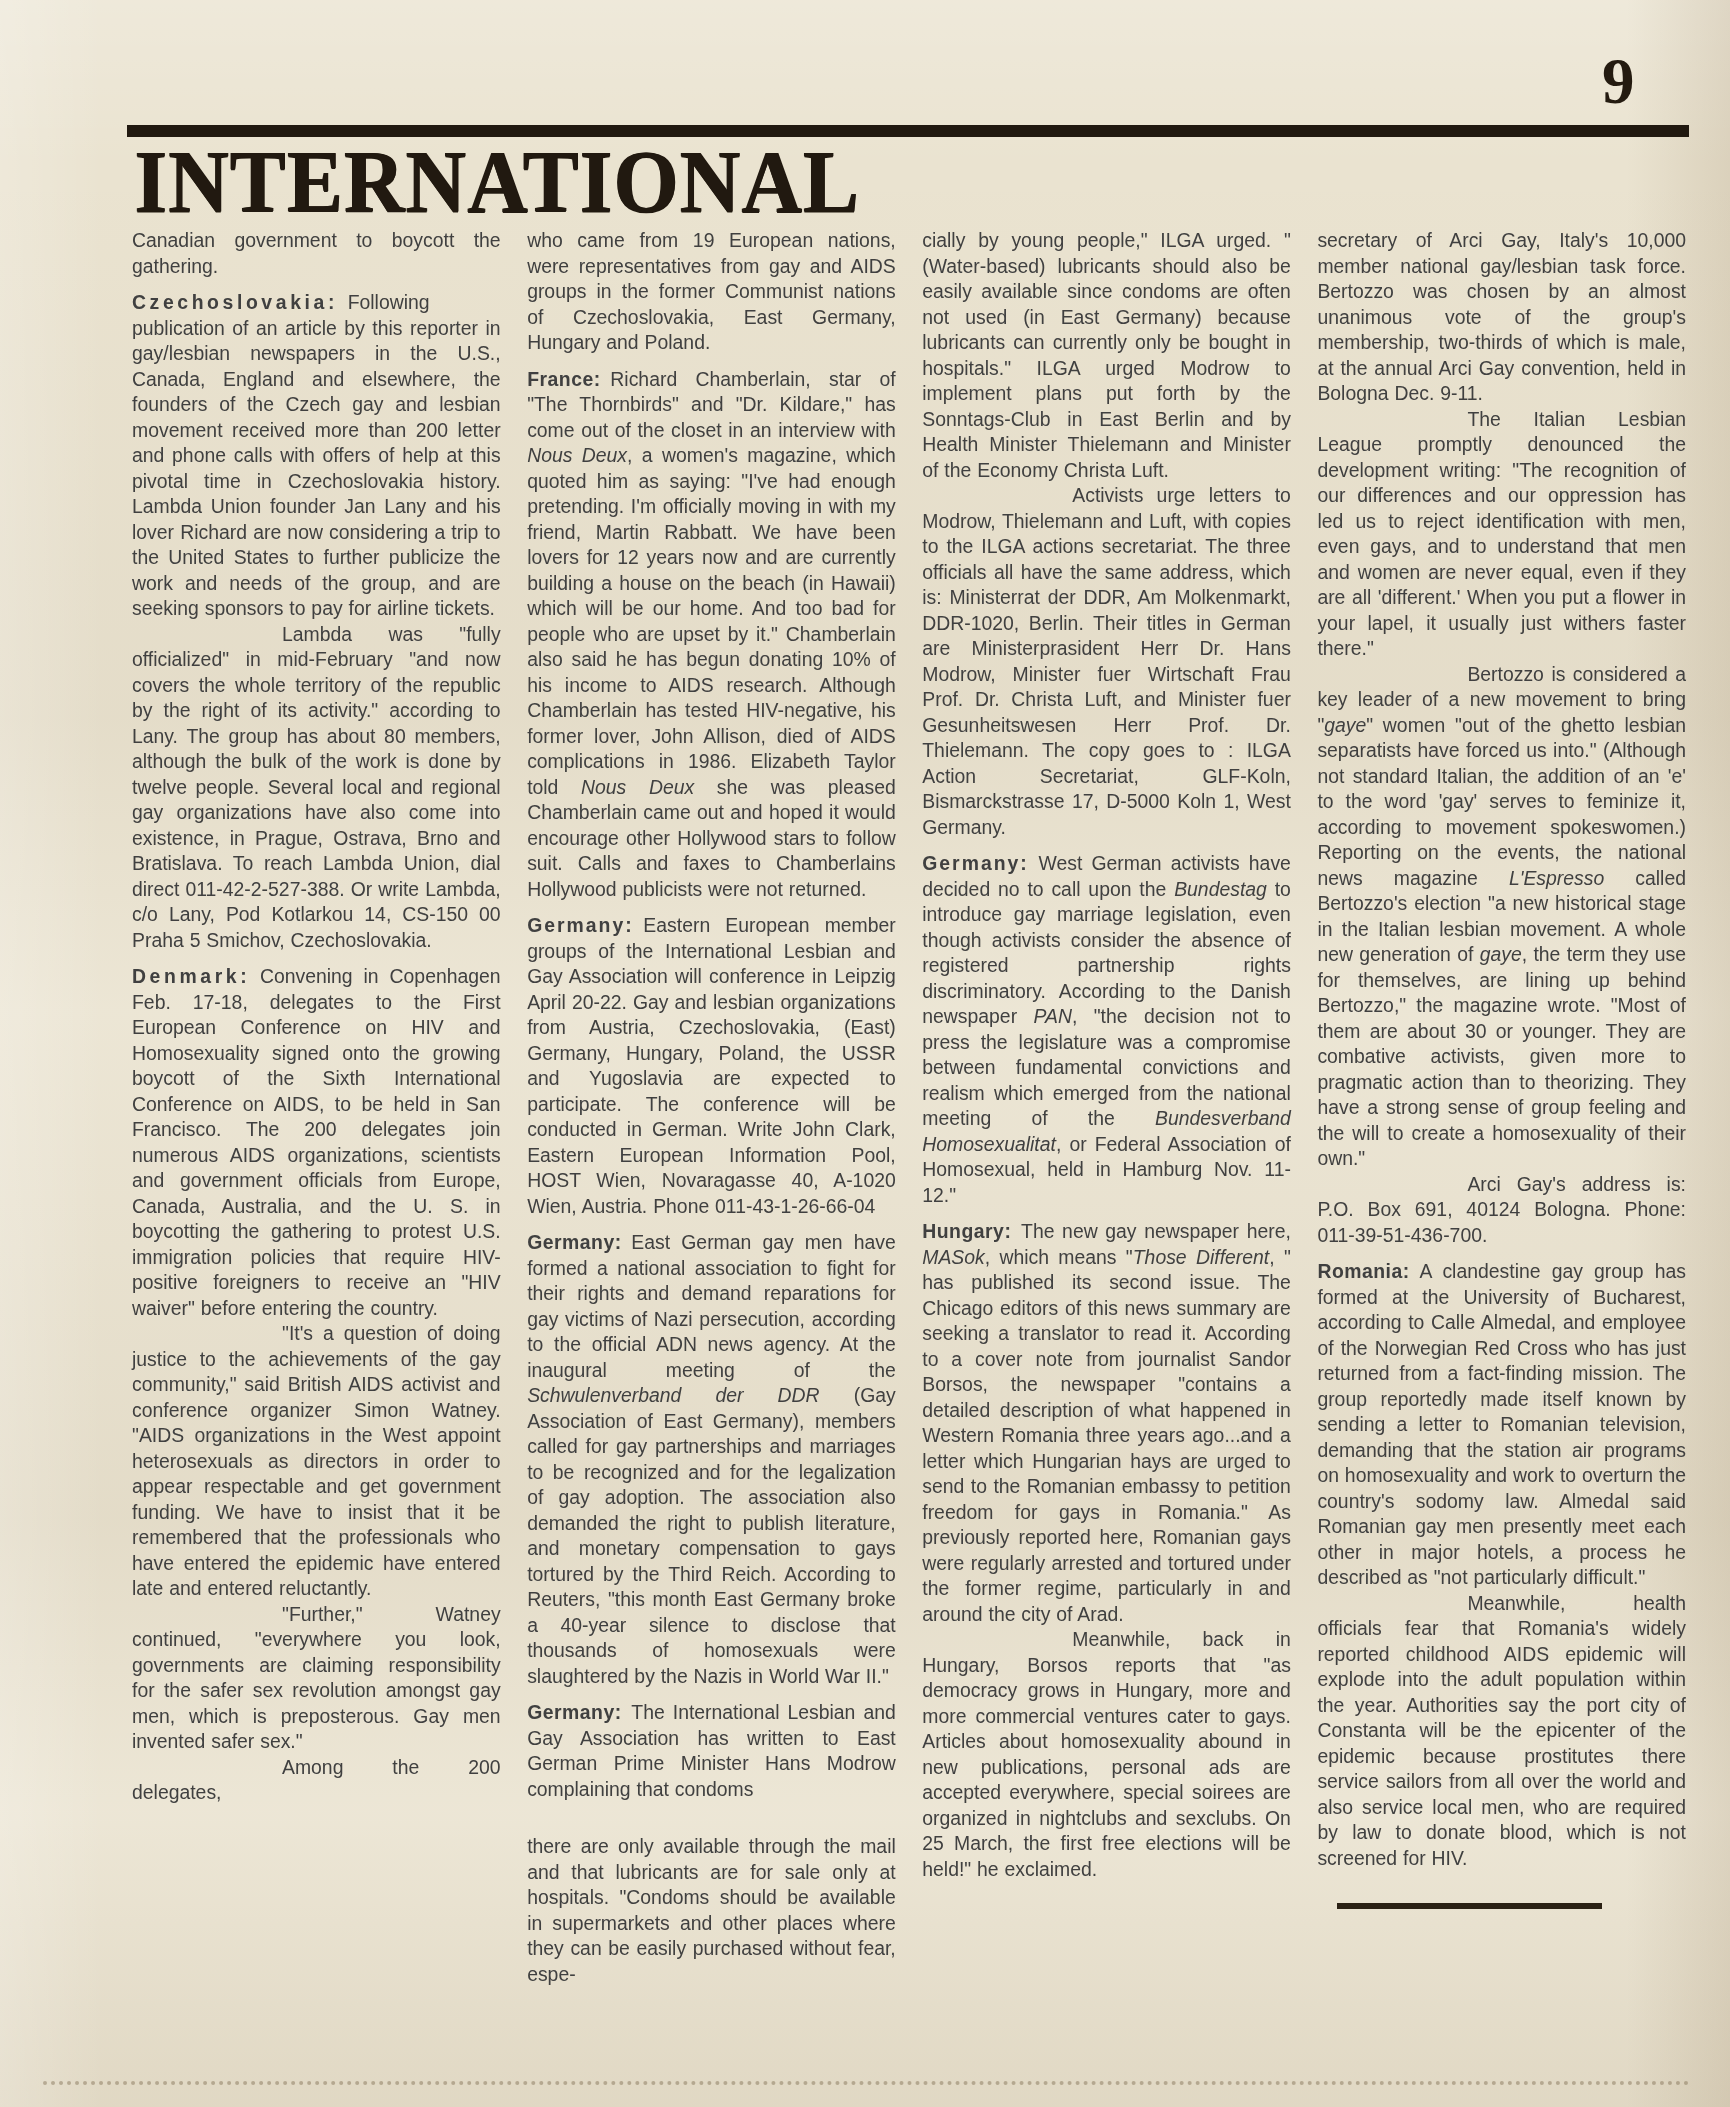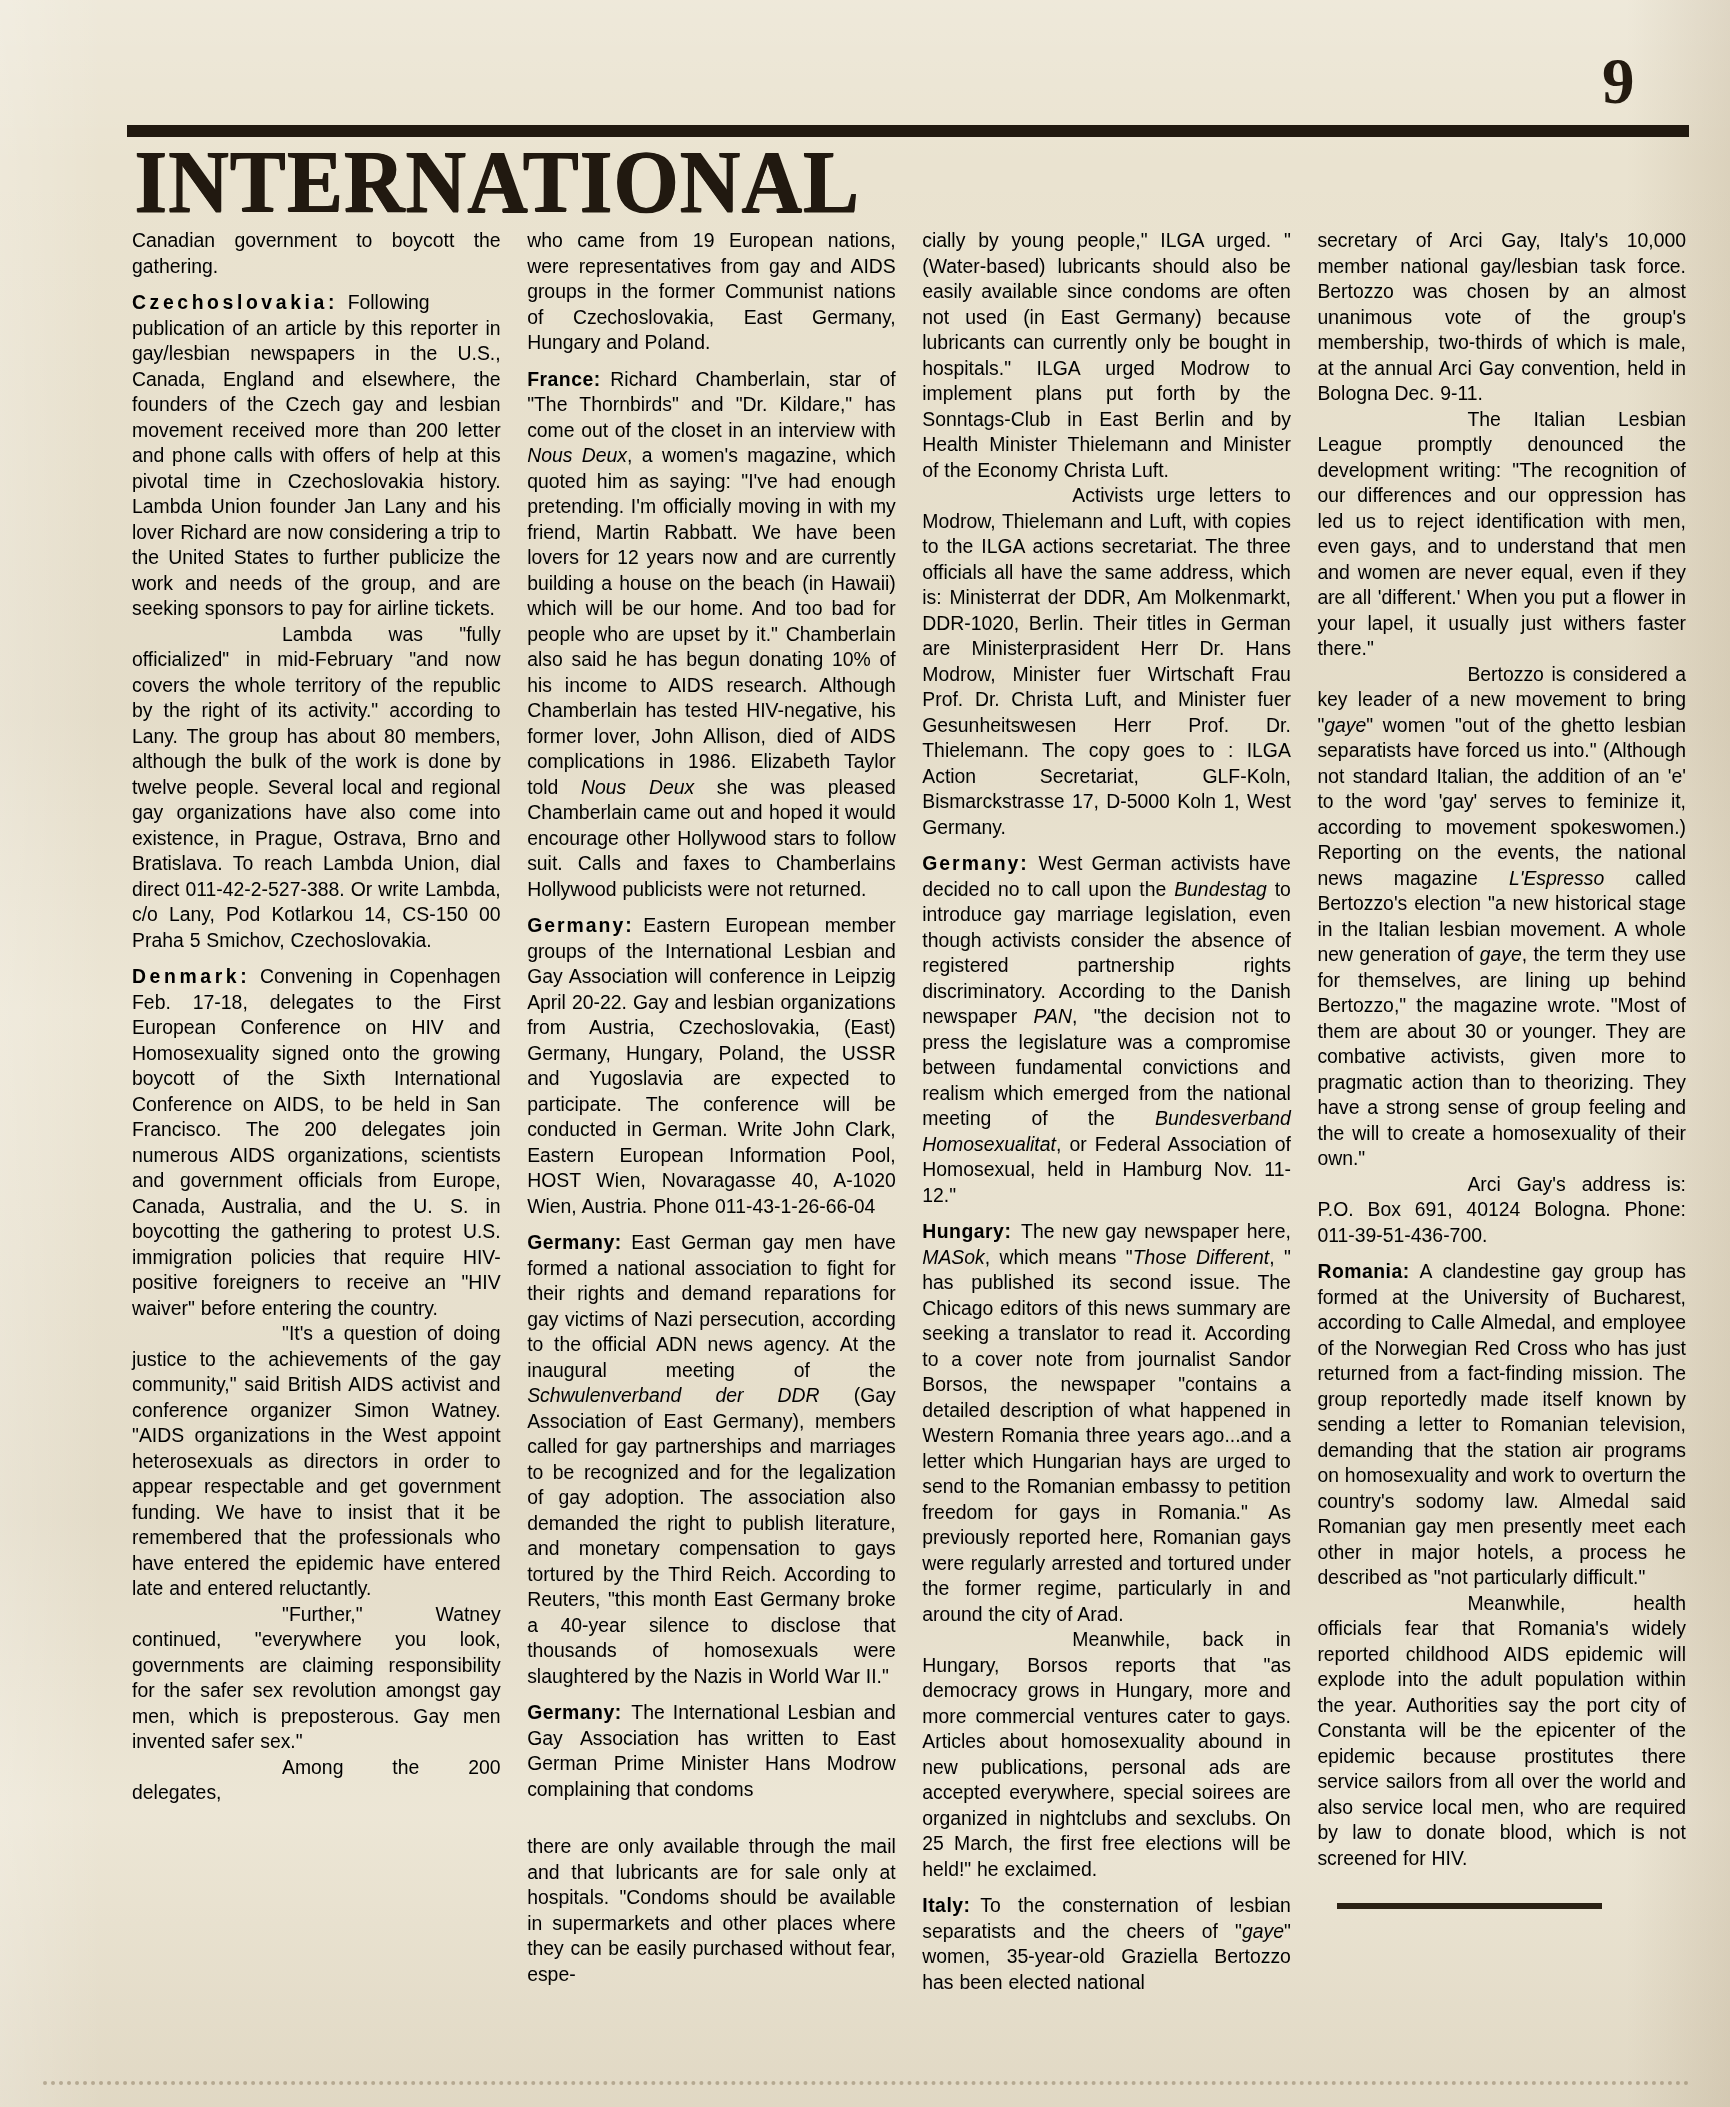--- a/index.html
+++ b/index.html
@@ -79,21 +79,21 @@
     width: 1554px;
     display: flex;
     gap: 26.5px;
   }
   .col { flex: 1 1 0; min-width: 0; }
   .col p {
     margin: 0;
     text-align: justify;
     font-size: 19.4px;
     line-height: 25.5px;
-    color: #000000;
+    color: #404040;
     word-spacing: 0.5px;
   }
   .col p.section { margin-top: 11px; }
   .col p.gap { margin-top: 32px; }
   .col p.indent { text-indent: 150px; }
   .lead { font-weight: bold; letter-spacing: 0.5px; }
   .lead.wide { letter-spacing: 3.6px; }
   .lead.med { letter-spacing: 2px; }
   .col i { font-style: italic; }
   .endrule {
@@ -134,21 +134,20 @@
         <p class="section"><span class="lead">Germany:</span> East German gay men have formed a national association to fight for their rights and demand reparations for gay victims of Nazi persecution, according to the official ADN news agency. At the inaugural meeting of the <i>Schwulenverband der DDR</i> (Gay Association of East Germany), members called for gay partnerships and marriages to be recognized and for the legalization of gay adoption. The association also demanded the right to publish literature, and monetary compensation to gays tortured by the Third Reich. According to Reuters, "this month East Germany broke a 40-year silence to disclose that thousands of homosexuals were slaughtered by the Nazis in World War II."</p>
         <p class="section"><span class="lead">Germany:</span> The International Lesbian and Gay Association has written to East German Prime Minister Hans Modrow complaining that condoms</p>
         <p class="gap">there are only available through the mail and that lubricants are for sale only at hospitals. "Condoms should be available in supermarkets and other places where they can be easily purchased without fear, espe-</p>
       </div>
       <div class="col">
         <p>cially by young people," ILGA urged. "(Water-based) lubricants should also be easily available since condoms are often not used (in East Germany) because lubricants can currently only be bought in hospitals." ILGA urged Modrow to implement plans put forth by the Sonntags-Club in East Berlin and by Health Minister Thielemann and Minister of the Economy Christa Luft.</p>
         <p class="indent">Activists urge letters to Modrow, Thielemann and Luft, with copies to the ILGA actions secretariat. The three officials all have the same address, which is: Ministerrat der DDR, Am Molkenmarkt, DDR-1020, Berlin. Their titles in German are Ministerprasident Herr Dr. Hans Modrow, Minister fuer Wirtschaft Frau Prof. Dr. Christa Luft, and Minister fuer Gesunheitswesen Herr Prof. Dr. Thielemann. The copy goes to : ILGA Action Secretariat, GLF-Koln, Bismarckstrasse 17, D-5000 Koln 1, West Germany.</p>
         <p class="section"><span class="lead med">Germany:</span> West German activists have decided no to call upon the <i>Bundestag</i> to introduce gay marriage legislation, even though activists consider the absence of registered partnership rights discriminatory. According to the Danish newspaper <i>PAN</i>, "the decision not to press the legislature was a compromise between fundamental convictions and realism which emerged from the national meeting of the <i>Bundesverband Homosexualitat</i>, or Federal Association of Homosexual, held in Hamburg Nov. 11-12."</p>
         <p class="section"><span class="lead">Hungary:</span> The new gay newspaper here, <i>MASok</i>, which means "<i>Those Different</i>, " has published its second issue. The Chicago editors of this news summary are seeking a translator to read it. According to a cover note from journalist Sandor Borsos, the newspaper "contains a detailed description of what happened in Western Romania three years ago...and a letter which Hungarian hays are urged to send to the Romanian embassy to petition freedom for gays in Romania." As previously reported here, Romanian gays were regularly arrested and tortured under the former regime, particularly in and around the city of Arad.</p>
         <p class="indent">Meanwhile, back in Hungary, Borsos reports that "as democracy grows in Hungary, more and more commercial ventures cater to gays. Articles about homosexuality abound in new publications, personal ads are accepted everywhere, special soirees are organized in nightclubs and sexclubs. On 25 March, the first free elections will be held!" he exclaimed.</p>
-        <p class="section"><span class="lead">Italy:</span> To the consternation of lesbian separatists and the cheers of "<i>gaye</i>" women, 35-year-old Graziella Bertozzo has been elected national</p>
       </div>
       <div class="col">
         <p>secretary of Arci Gay, Italy's 10,000 member national gay/lesbian task force. Bertozzo was chosen by an almost unanimous vote of the group's membership, two-thirds of which is male, at the annual Arci Gay convention, held in Bologna Dec. 9-11.</p>
         <p class="indent">The Italian Lesbian League promptly denounced the development writing: "The recognition of our differences and our oppression has led us to reject identification with men, even gays, and to understand that men and women are never equal, even if they are all 'different.' When you put a flower in your lapel, it usually just withers faster there."</p>
         <p class="indent">Bertozzo is considered a key leader of a new movement to bring "<i>gaye</i>" women "out of the ghetto lesbian separatists have forced us into." (Although not standard Italian, the addition of an 'e' to the word 'gay' serves to feminize it, according to movement spokeswomen.) Reporting on the events, the national news magazine <i>L'Espresso</i> called Bertozzo's election "a new historical stage in the Italian lesbian movement. A whole new generation of <i>gaye</i>, the term they use for themselves, are lining up behind Bertozzo," the magazine wrote. "Most of them are about 30 or younger. They are combative activists, given more to pragmatic action than to theorizing. They have a strong sense of group feeling and the will to create a homosexuality of their own."</p>
         <p class="indent">Arci Gay's address is: P.O. Box 691, 40124 Bologna. Phone: 011-39-51-436-700.</p>
         <p class="section"><span class="lead">Romania:</span> A clandestine gay group has formed at the University of Bucharest, according to Calle Almedal, and employee of the Norwegian Red Cross who has just returned from a fact-finding mission. The group reportedly made itself known by sending a letter to Romanian television, demanding that the station air programs on homosexuality and work to overturn the country's sodomy law. Almedal said Romanian gay men presently meet each other in major hotels, a process he described as "not particularly difficult."</p>
         <p class="indent">Meanwhile, health officials fear that Romania's widely reported childhood AIDS epidemic will explode into the adult population within the year. Authorities say the port city of Constanta will be the epicenter of the epidemic because prostitutes there service sailors from all over the world and also service local men, who are required by law to donate blood, which is not screened for HIV.</p>
         <div class="endrule"></div>
       </div>

